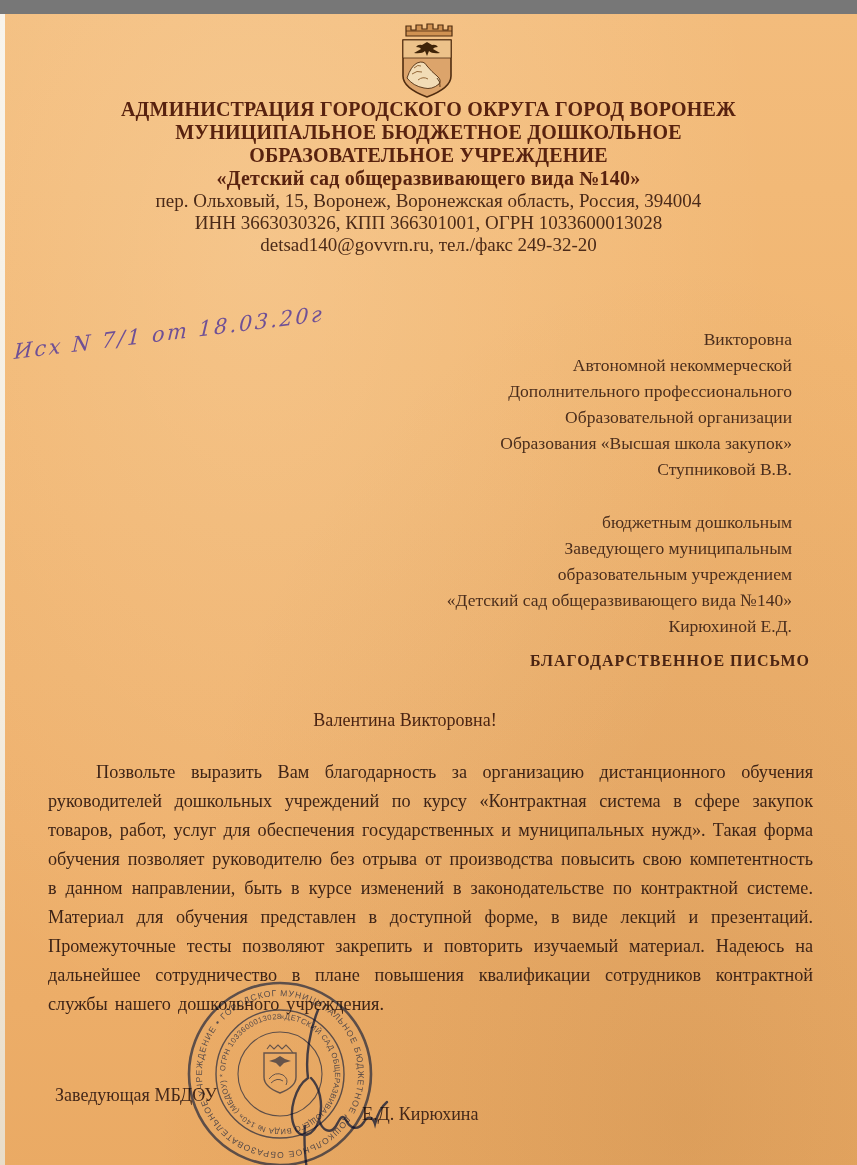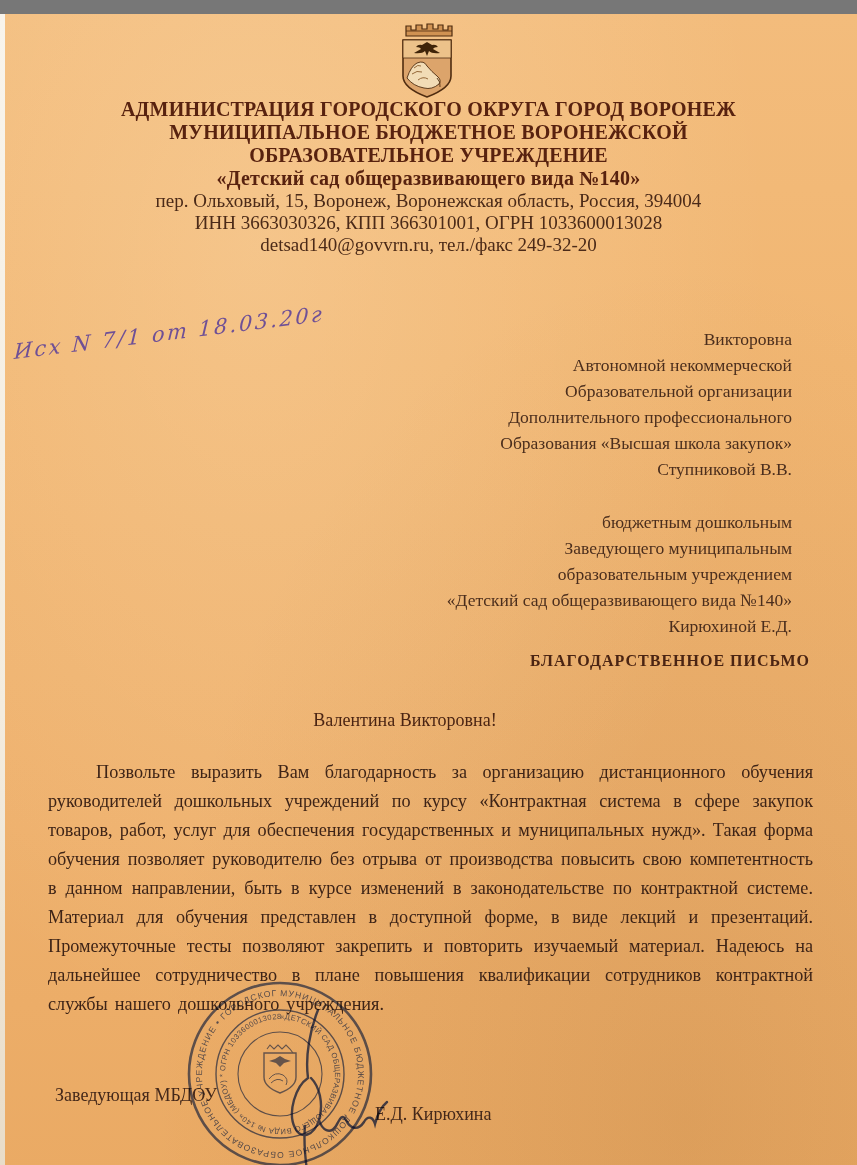--- a/index.html
+++ b/index.html
@@ -56,21 +56,21 @@
     font-size:18.2px;line-height:29px;text-align:justify;text-indent:48px;
     word-spacing:2.5px;color:#3e2417;
   }
   
   .sig-left{
     position:absolute;left:55px;top:1068px;
     font-size:18px;line-height:27px;color:#44281a;
   }
   .sig-name{
     position:absolute;left:362px;top:1090px;
-    font-size:18px;color:#44281a;padding-left:13px;
+    font-size:18px;color:#44281a;
   }
   
   .stamp{position:absolute;left:185px;top:965px;mix-blend-mode:multiply;opacity:.93;}
   .pen{position:absolute;left:0;top:0;width:857px;height:1165px;mix-blend-mode:multiply;pointer-events:none;}
 </style>
 </head>
 <body>
 
 <div class="page">
 
@@ -91,35 +91,35 @@
       <path d="M33 22 L28 25 Q24 24 22 27 Q26 27 27 29 L20 33 Q28 34 31 31 L33 36 L35 31 Q38 34 46 33 L39 29 Q40 27 44 27 Q42 24 38 25 Z" fill="#3f2409"></path>
 
       <path d="M13 58 Q17 46 23 43 Q30 40 33 46 Q38 52 43 56 Q48 60 45 64 Q38 70 30 68 Q19 66 13 58 Z" fill="#f2dcb6" stroke="#4f2c10" stroke-width=".9"></path>
       <path d="M20 48 Q24 44 27 46 M18 54 Q23 50 28 52 M24 60 Q29 56 34 59" stroke="#8a5a2a" stroke-width=".9" fill="none"></path>
       <path d="M43 58 Q47 62 46 67" stroke="#4f2c10" stroke-width=".9" fill="none"></path>
     </svg>
   </div>
 
   <header class="letterhead">
     <div class="org-line">АДМИНИСТРАЦИЯ ГОРОДСКОГО ОКРУГА ГОРОД ВОРОНЕЖ</div>
-    <div class="org-line">МУНИЦИПАЛЬНОЕ БЮДЖЕТНОЕ ВОРОНЕЖСКОЙ</div>
+    <div class="org-line">МУНИЦИПАЛЬНОЕ БЮДЖЕТНОЕ ДОШКОЛЬНОЕ</div>
     <div class="org-line">ОБРАЗОВАТЕЛЬНОЕ УЧРЕЖДЕНИЕ</div>
     <div class="org-line">«Детский сад общеразвивающего вида №140»</div>
     <div class="addr-line">пер. Ольховый, 15, Воронеж, Воронежская область, Россия, 394004</div>
     <div class="addr-line">ИНН 3663030326, КПП 366301001, ОГРН 1033600013028</div>
     <div class="addr-line">detsad140@govvrn.ru, тел./факс 249-32-20</div>
   </header>
 
   <div class="handnote">Исх N 7/1 от 18.03.20г</div>
 
   <div class="recipient">
     <div>Викторовна</div>
     <div>Автономной некоммерческой</div>
+    <div>Дополнительного профессионального</div>
     <div>Образовательной организации</div>
-    <div>Дополнительного профессионального</div>
     <div>Образования «Высшая школа закупок»</div>
     <div>Ступниковой В.В.</div>
     <div class="gap"></div>
     <div>бюджетным дошкольным</div>
     <div>Заведующего муниципальным</div>
     <div>образовательным учреждением</div>
     <div>«Детский сад общеразвивающего вида №140»</div>
     <div>Кирюхиной Е.Д.</div>
   </div>
 

